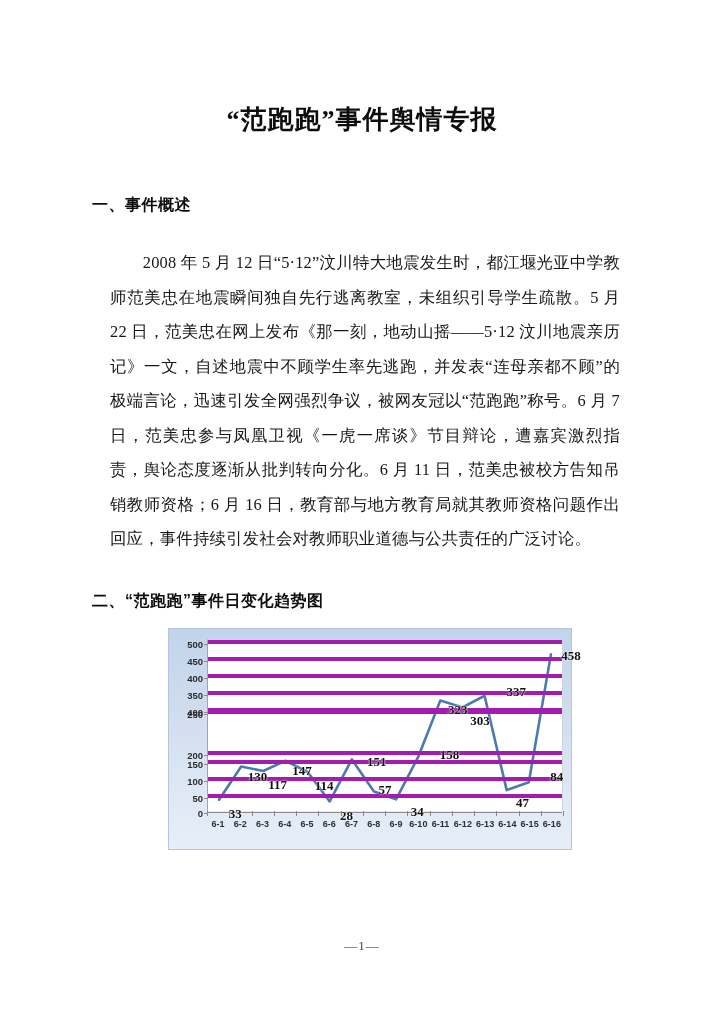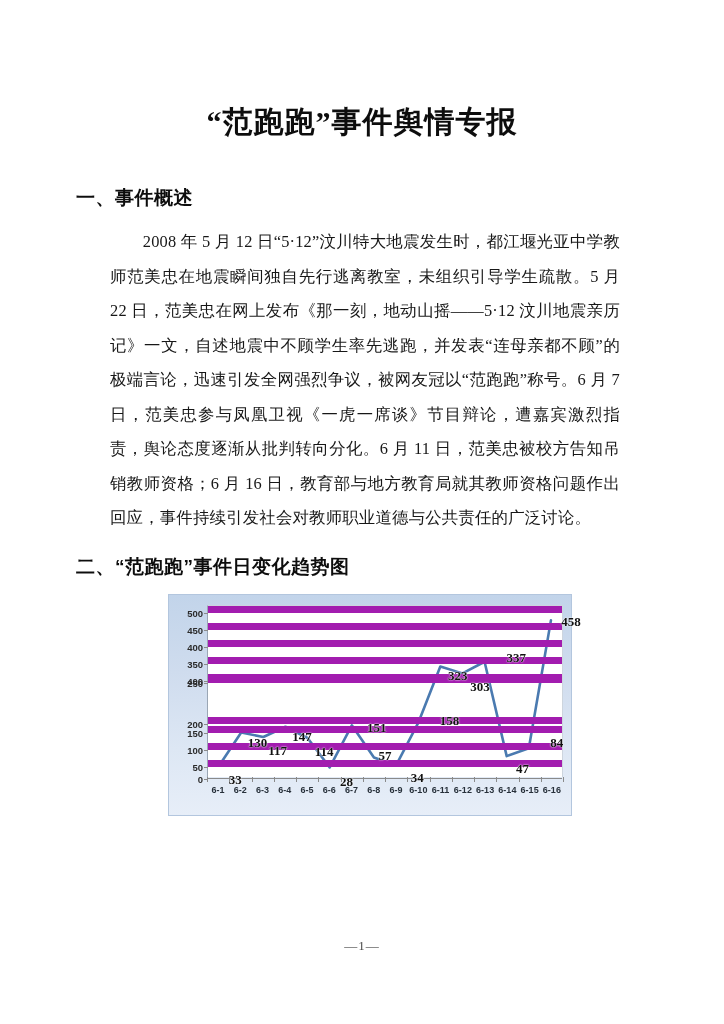--- a/index.html
+++ b/index.html
@@ -20,34 +20,34 @@
     position: relative;
     width: 724px;
     height: 1024px;
     box-sizing: border-box;
     padding: 0;
   }
 
   
   .doc-title {
     text-align: center;
-    font-size: 30px;
+    font-size: 26px;
     font-weight: bold;
     letter-spacing: 1px;
     margin: 0;
     padding-top: 102px;
     font-family: "Liberation Serif", "DejaVu Serif", serif;
     color: #0d0d0d;
   }
 
   
   .section-heading {
-    font-size: 19px;
-    font-weight: bold;
-    margin: 0;
+    font-size: 16px;
+    font-weight: bold;
+    margin: 16px;
     padding-left: 76px;
     color: #0d0d0d;
     letter-spacing: 0.5px;
     font-family: "Liberation Sans", "DejaVu Sans", sans-serif;
   }
   #heading-1 { padding-top: 42px; }
   #heading-2 { padding-top: 18px; }
 
   
   .body-text {
@@ -86,21 +86,21 @@
     border-left: 1px solid #9aa6b4;
     border-top: 1px solid #cdd5de;
     border-right: 1px solid #cdd5de;
     box-sizing: border-box;
   }
   .gridline {
     position: absolute;
     left: 0;
     width: 100%;
     height: 0;
-    border-top: 7px solid #a21caf;
+    border-top: 4px solid #a21caf;
   }
   .gridline.axis0 { border-top: 1px solid #8a8a8a; }
 
   .ytick {
     position: absolute;
     right: 100%;
     margin-right: 5px;
     transform: translateY(-50%);
     font-size: 9.5px;
     font-weight: bold;

